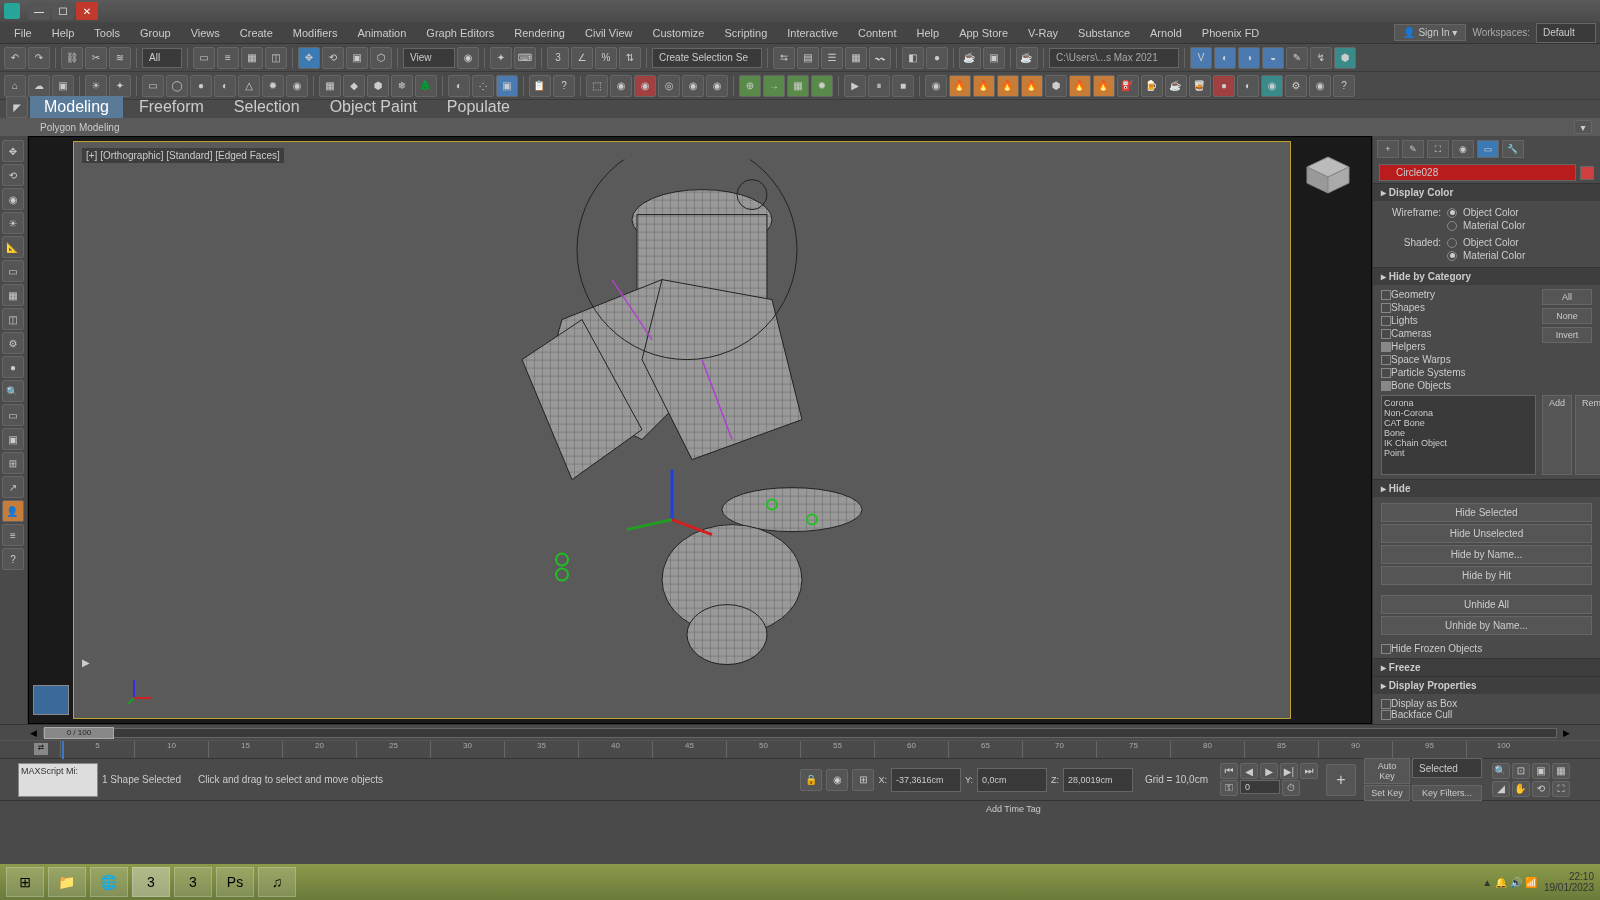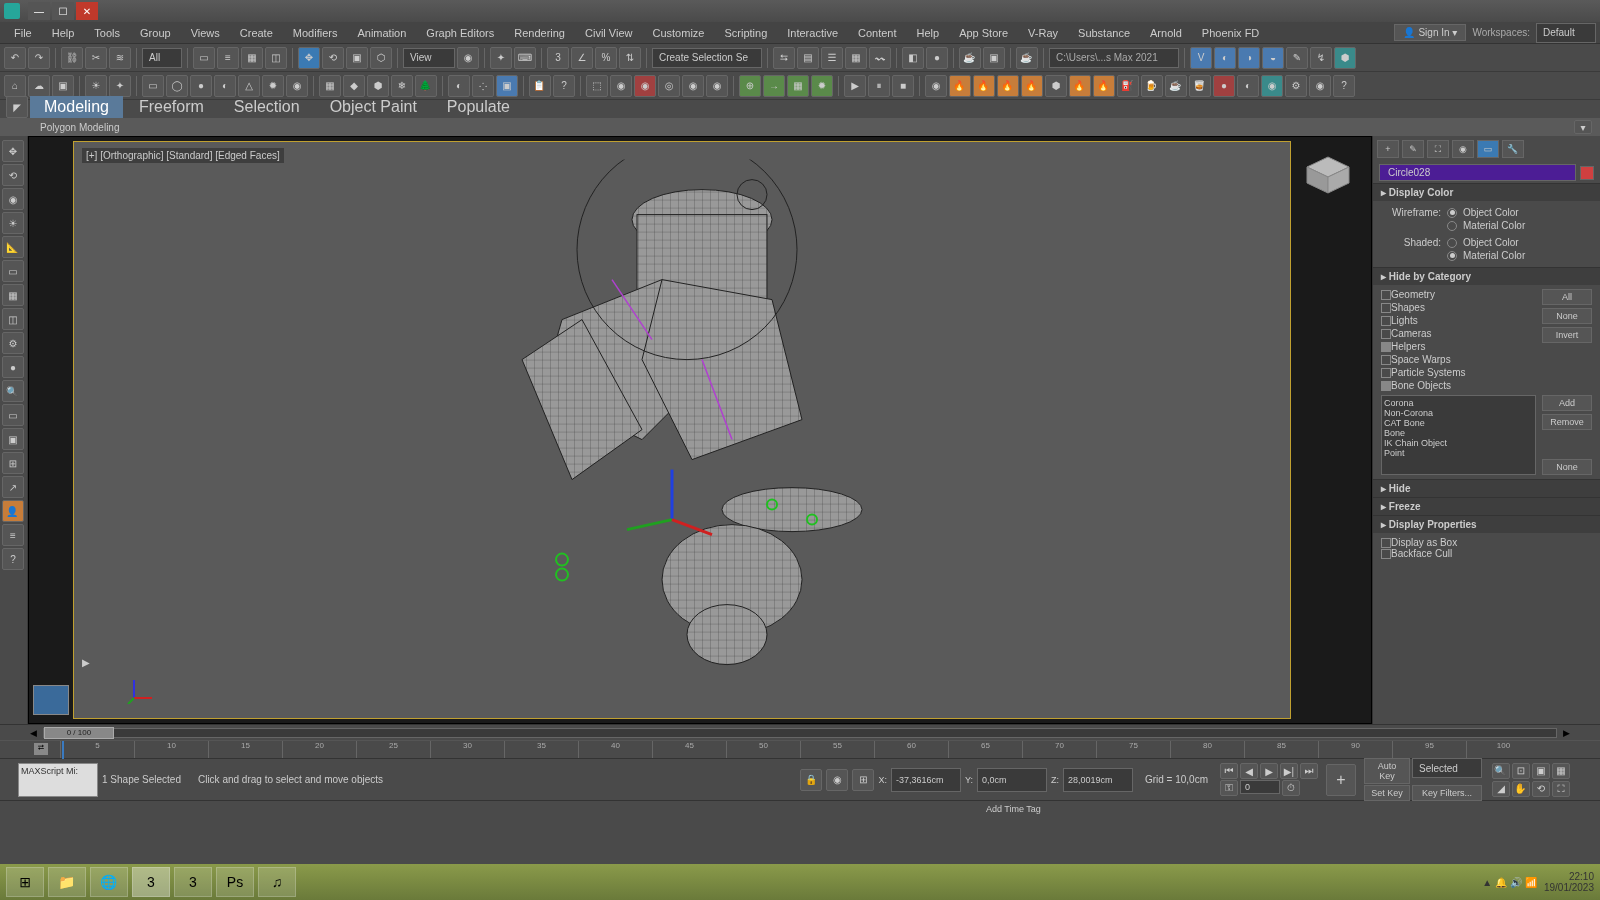--- a/index.html
+++ b/index.html
@@ -58,21 +58,21 @@
 .vp-axisgizmo { position: absolute; left: 52px; bottom: 14px; width: 30px; height: 30px; }
 .vp-content { position: absolute; left: 50%; top: 50%; transform: translate(-50%, -52%); width: 440px; height: 520px; }
 .play-indicator { position: absolute; left: 8px; bottom: 50px; color: #ccc; font-size: 10px; }
 
 
 .right-panel { width: 228px; background: #4a4a4a; border-left: 1px solid #333; display: flex; flex-direction: column; font-size: 10px; color: #ccc; overflow: hidden; }
 .rp-tabs { display: flex; gap: 3px; padding: 4px; }
 .rp-tab { width: 22px; height: 18px; background: #555; border: 1px solid #666; cursor: pointer; display:flex; align-items:center; justify-content:center; font-size:9px;}
 .rp-tab.active { background: #3b7ab3; }
 .rp-name-row { display: flex; padding: 2px 6px; gap: 4px; align-items: center; }
-.rp-name { flex: 1; background: #4c1d95; border: 1px solid #666; color: #ccc; padding: 2px 8px; font-size: 10px; }
+.rp-name { flex: 1; background: #b91c1c; border: 1px solid #666; color: #ccc; padding: 2px 16px; font-size: 10px; }
 .rp-color { width: 14px; height: 14px; background: #d04040; border: 1px solid #666; }
 .rollout { border-top: 1px solid #333; }
 .rollout-header { background: #3e3e3e; padding: 3px 8px; font-weight: bold; font-size: 10px; cursor: pointer; }
 .rollout-body { padding: 4px 8px; }
 .prop-row { display: flex; align-items: center; margin: 2px 0; gap: 6px; }
 .prop-label { width: 60px; text-align: right; font-size: 10px; }
 .radio { width: 10px; height: 10px; border: 1px solid #888; border-radius: 50%; display: inline-flex; align-items:center; justify-content:center; }
 .radio.checked::after { content:''; width:5px; height:5px; background:#ccc; border-radius:50%; }
 .chk { width: 10px; height: 10px; border: 1px solid #888; display: inline-block; }
 .chk.checked { background: #888; }
@@ -454,32 +454,46 @@
         </div>
         <div style="display:flex; gap:6px; margin-top:4px;">
           <div class="plugin-list" id="plugin-list" style="flex:1">
               <div>Corona</div>
               <div>Non-Corona</div>
               <div>CAT Bone</div>
               <div>Bone</div>
               <div>IK Chain Object</div>
               <div>Point</div>
             </div>
-          <div style="width:50px; display:flex; flex-direction:column; gap:3px;">
+          <div style="width:50px; display:flex; flex-direction:row; gap:3px;">
             <div class="rbtn">Add</div>
             <div class="rbtn">Remove</div>
             <div style="flex:1"></div>
             <div class="rbtn">None</div>
           </div>
         </div>
       </div>
     </div>
 
     <div class="rollout">
       <div class="rollout-header">▸ <span>Hide</span></div>
+      <div class="rollout-body" id="hide-btns">
+          <div class="hide-btn">Hide Selected</div>
+          <div class="hide-btn">Hide Unselected</div>
+          <div class="hide-btn">Hide by Name...</div>
+          <div class="hide-btn">Hide by Hit</div>
+          <div style="height: 6px;"></div>
+          <div class="hide-btn">Unhide All</div>
+          <div class="hide-btn">Unhide by Name...</div>
+          <div style="height: 6px;"></div>
+          <div class="cat-row">
+            <span class="chk"></span>
+            <span>Hide Frozen Objects</span>
+          </div>
+        </div>
     </div>
 
     <div class="rollout">
       <div class="rollout-header">▸ <span>Freeze</span></div>
     </div>
     <div class="rollout">
       <div class="rollout-header">▸ <span>Display Properties</span></div>
       <div class="rollout-body">
         <div class="cat-row">
             <span class="chk"></span>

